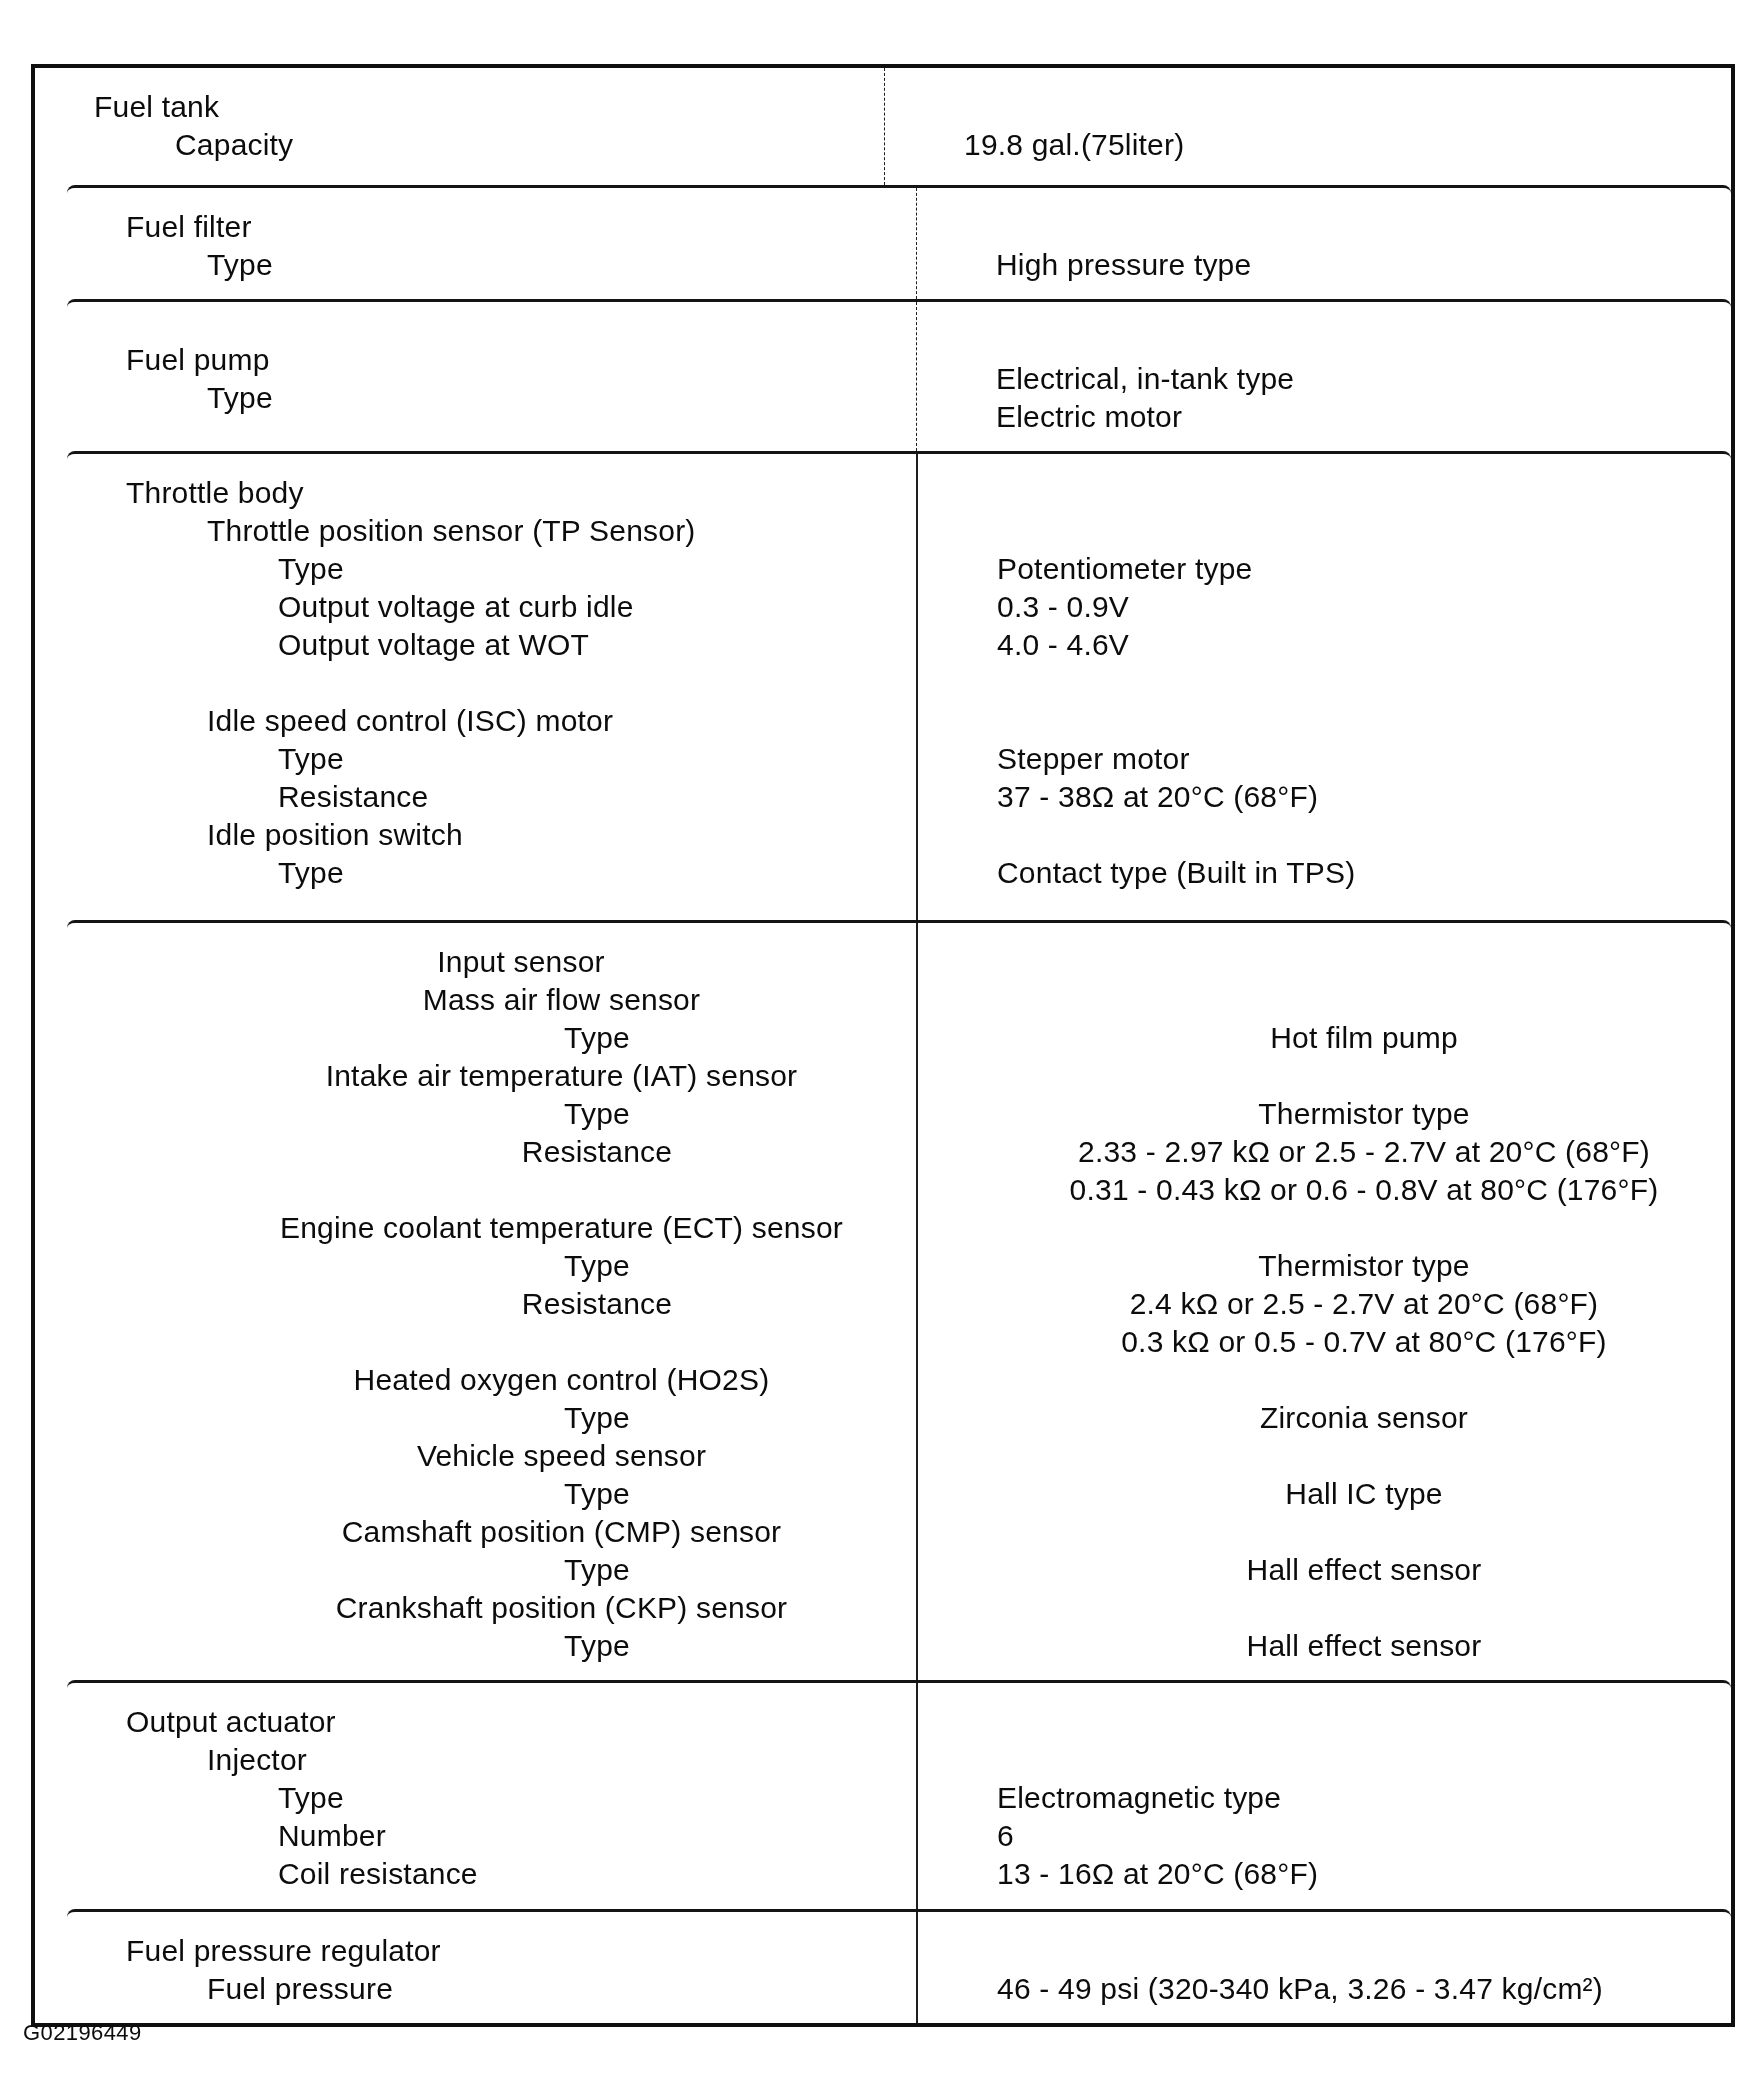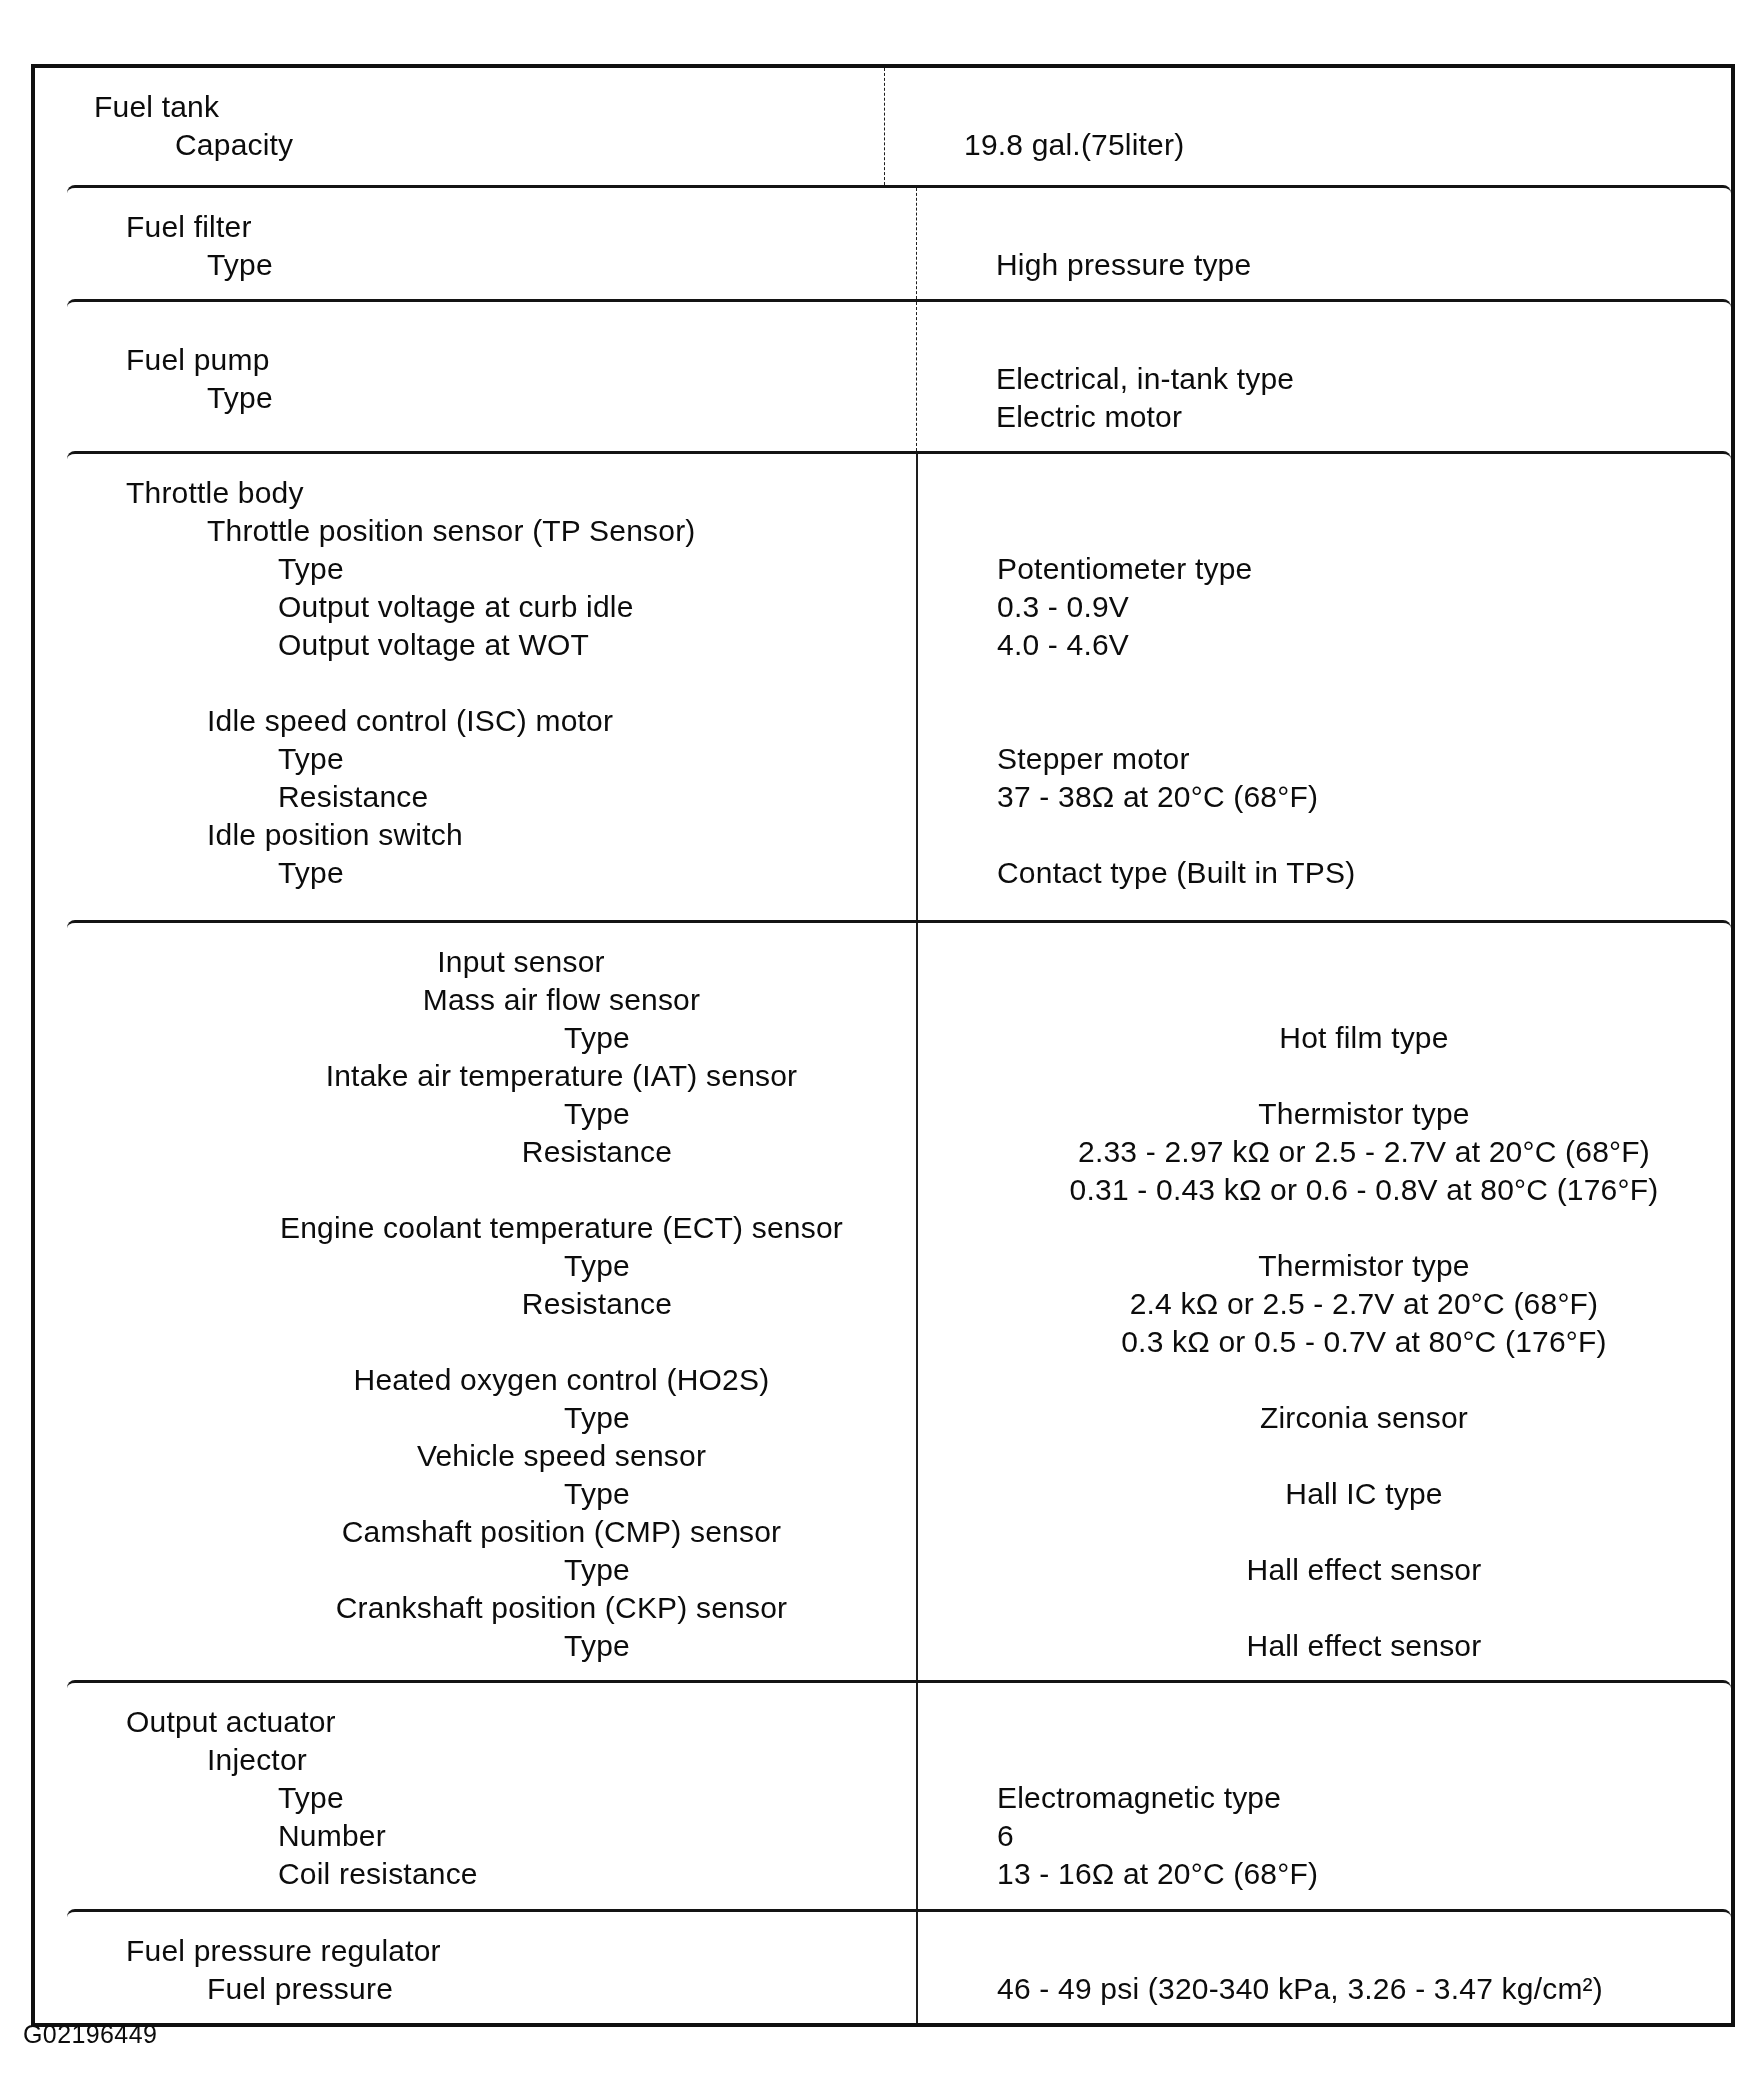--- a/index.html
+++ b/index.html
@@ -78,21 +78,21 @@
     white-space: nowrap;
   }
   .left .indent-0 { padding-left: 59px;  }
   .left .indent-1 { padding-left: 140px; }
   .left .indent-2 { padding-left: 211px; }
 
   .footer-code {
     position: absolute;
     left: 23px;
     top: 2020px;
-    font-size: 25px;
+    font-size: 22px;
     letter-spacing: 0.4px;
     color: #0c0c0c;
   }
 </style>
 </head>
 <body>
 
 <div class="page">
   <div class="spec-table" id="spec-table">
       <div class="section divider-dashed">
@@ -172,21 +172,21 @@
           <div class="line indent-1">Vehicle speed sensor</div>
           <div class="line indent-2">Type</div>
           <div class="line indent-1">Camshaft position (CMP) sensor</div>
           <div class="line indent-2">Type</div>
           <div class="line indent-1">Crankshaft position (CKP) sensor</div>
           <div class="line indent-2">Type</div>
         </div>
         <div class="cell right">
           <div class="line"></div>
           <div class="line"></div>
-          <div class="line">Hot film type</div>
+          <div class="line">Hot film pump</div>
           <div class="line"></div>
           <div class="line">Thermistor type</div>
           <div class="line">2.33 - 2.97 kΩ or 2.5 - 2.7V at 20°C (68°F)</div>
           <div class="line">0.31 - 0.43 kΩ or 0.6 - 0.8V at 80°C (176°F)</div>
           <div class="line"></div>
           <div class="line">Thermistor type</div>
           <div class="line">2.4 kΩ or 2.5 - 2.7V at 20°C (68°F)</div>
           <div class="line">0.3 kΩ or 0.5 - 0.7V at 80°C (176°F)</div>
           <div class="line"></div>
           <div class="line">Zirconia sensor</div>

